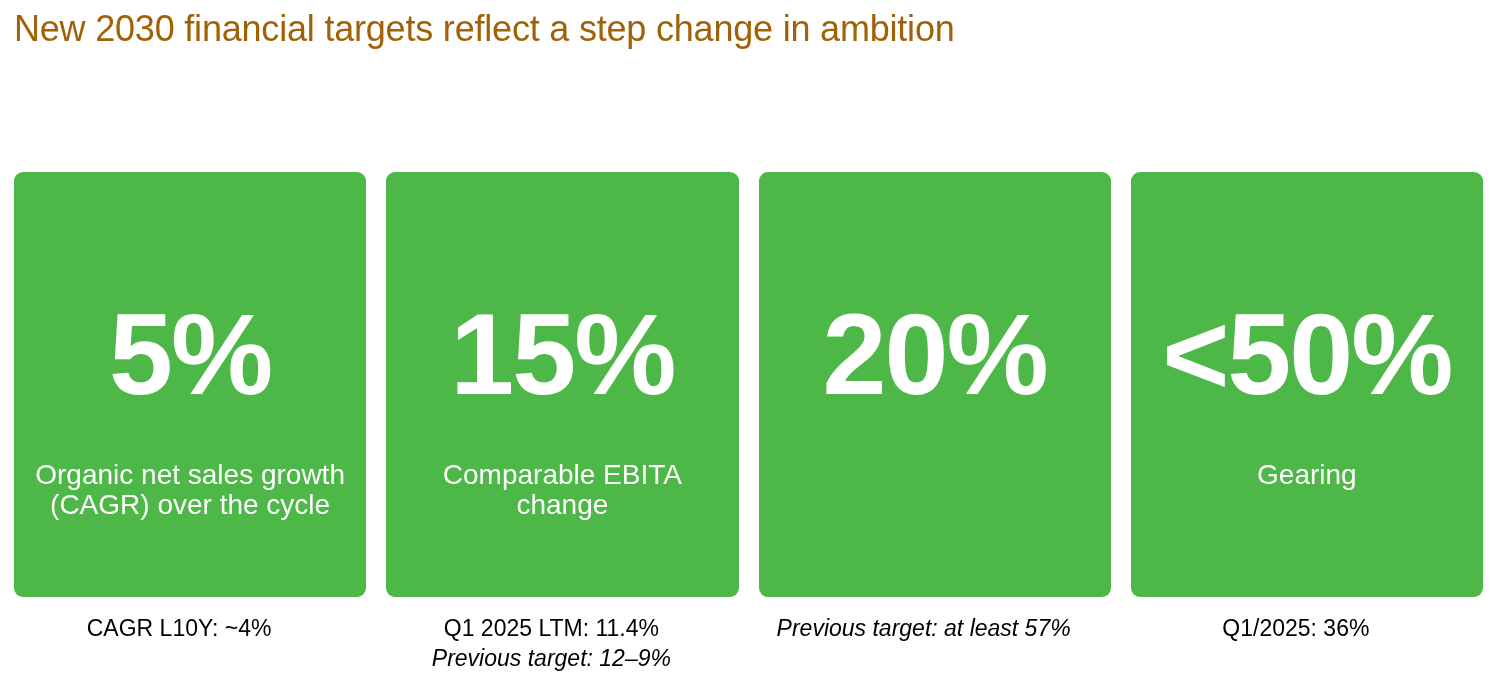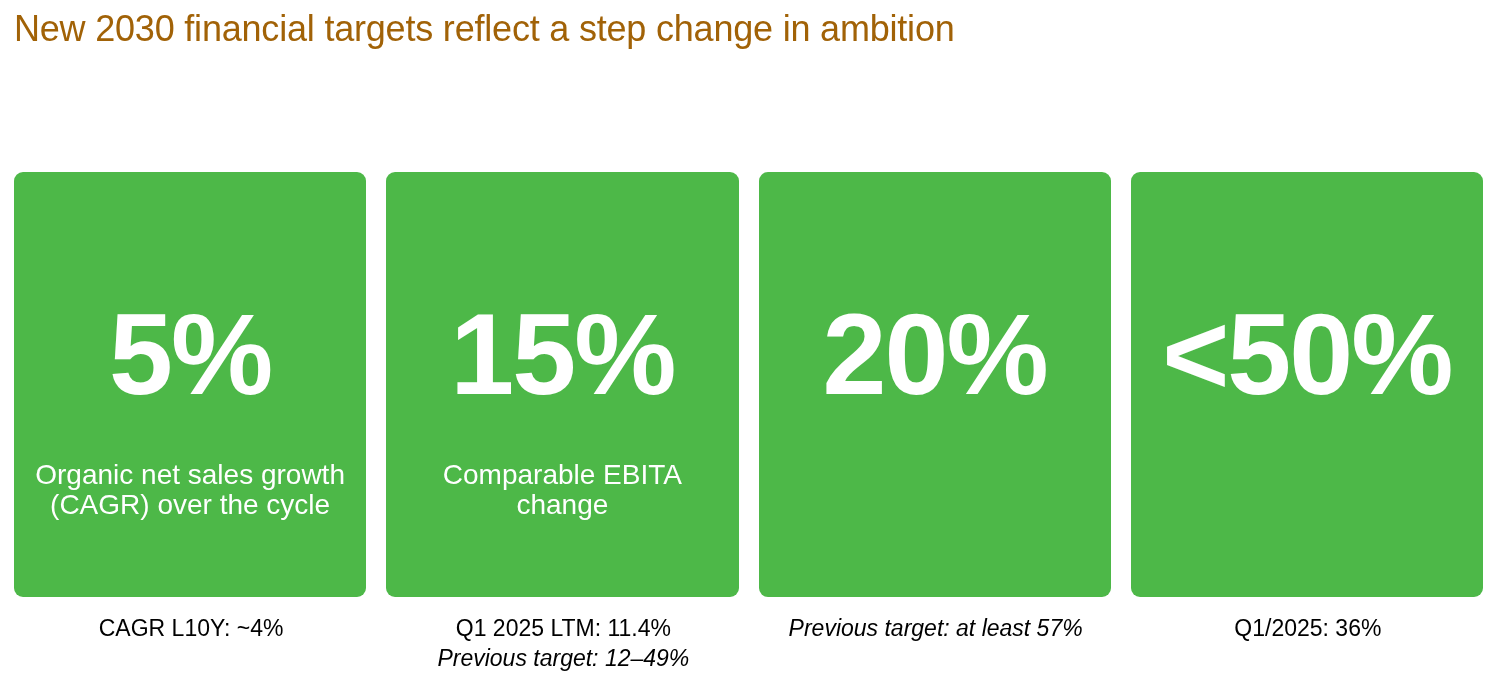--- a/index.html
+++ b/index.html
@@ -70,21 +70,21 @@
     text-align: center;
     font-size: 28px;
     font-weight: 400;
     line-height: 30px;
     color: #ffffff;
   }
 
   
   .footnotes-row {
     position: absolute;
-    left: 15px;
+    left: 3px;
     top: 613px;
     width: 1469px;
     height: 80px;
     display: flex;
     flex-direction: row;
     gap: 20px;
   }
   .footnote-cell {
     flex: 1 1 0;
     text-align: center;
@@ -125,34 +125,35 @@
     <div class="card-value">15%</div>
     <div class="card-caption">Comparable EBITA change</div>
   </div>
 
   <div class="target-card">
     <div class="card-value">20%</div>
   </div>
 
   <div class="target-card">
     <div class="card-value">&lt;50%</div>
+    <div class="card-caption">Gearing</div>
   </div>
 
 </div>
 
 <div class="footnotes-row">
 
   <div class="footnote-cell">
     <div class="footnote-primary">CAGR L10Y: ~4%</div>
 
   </div>
 
   <div class="footnote-cell">
     <div class="footnote-primary">Q1 2025 LTM: 11.4%</div>
-    <div class="footnote-previous">Previous target: 12–49%</div>
+    <div class="footnote-previous">Previous target: 12–9%</div>
   </div>
 
   <div class="footnote-cell">
     <div class="footnote-previous">Previous target: at least 57%</div>
   </div>
 
   <div class="footnote-cell">
     <div class="footnote-primary">Q1/2025: 36%</div>
 
   </div>

